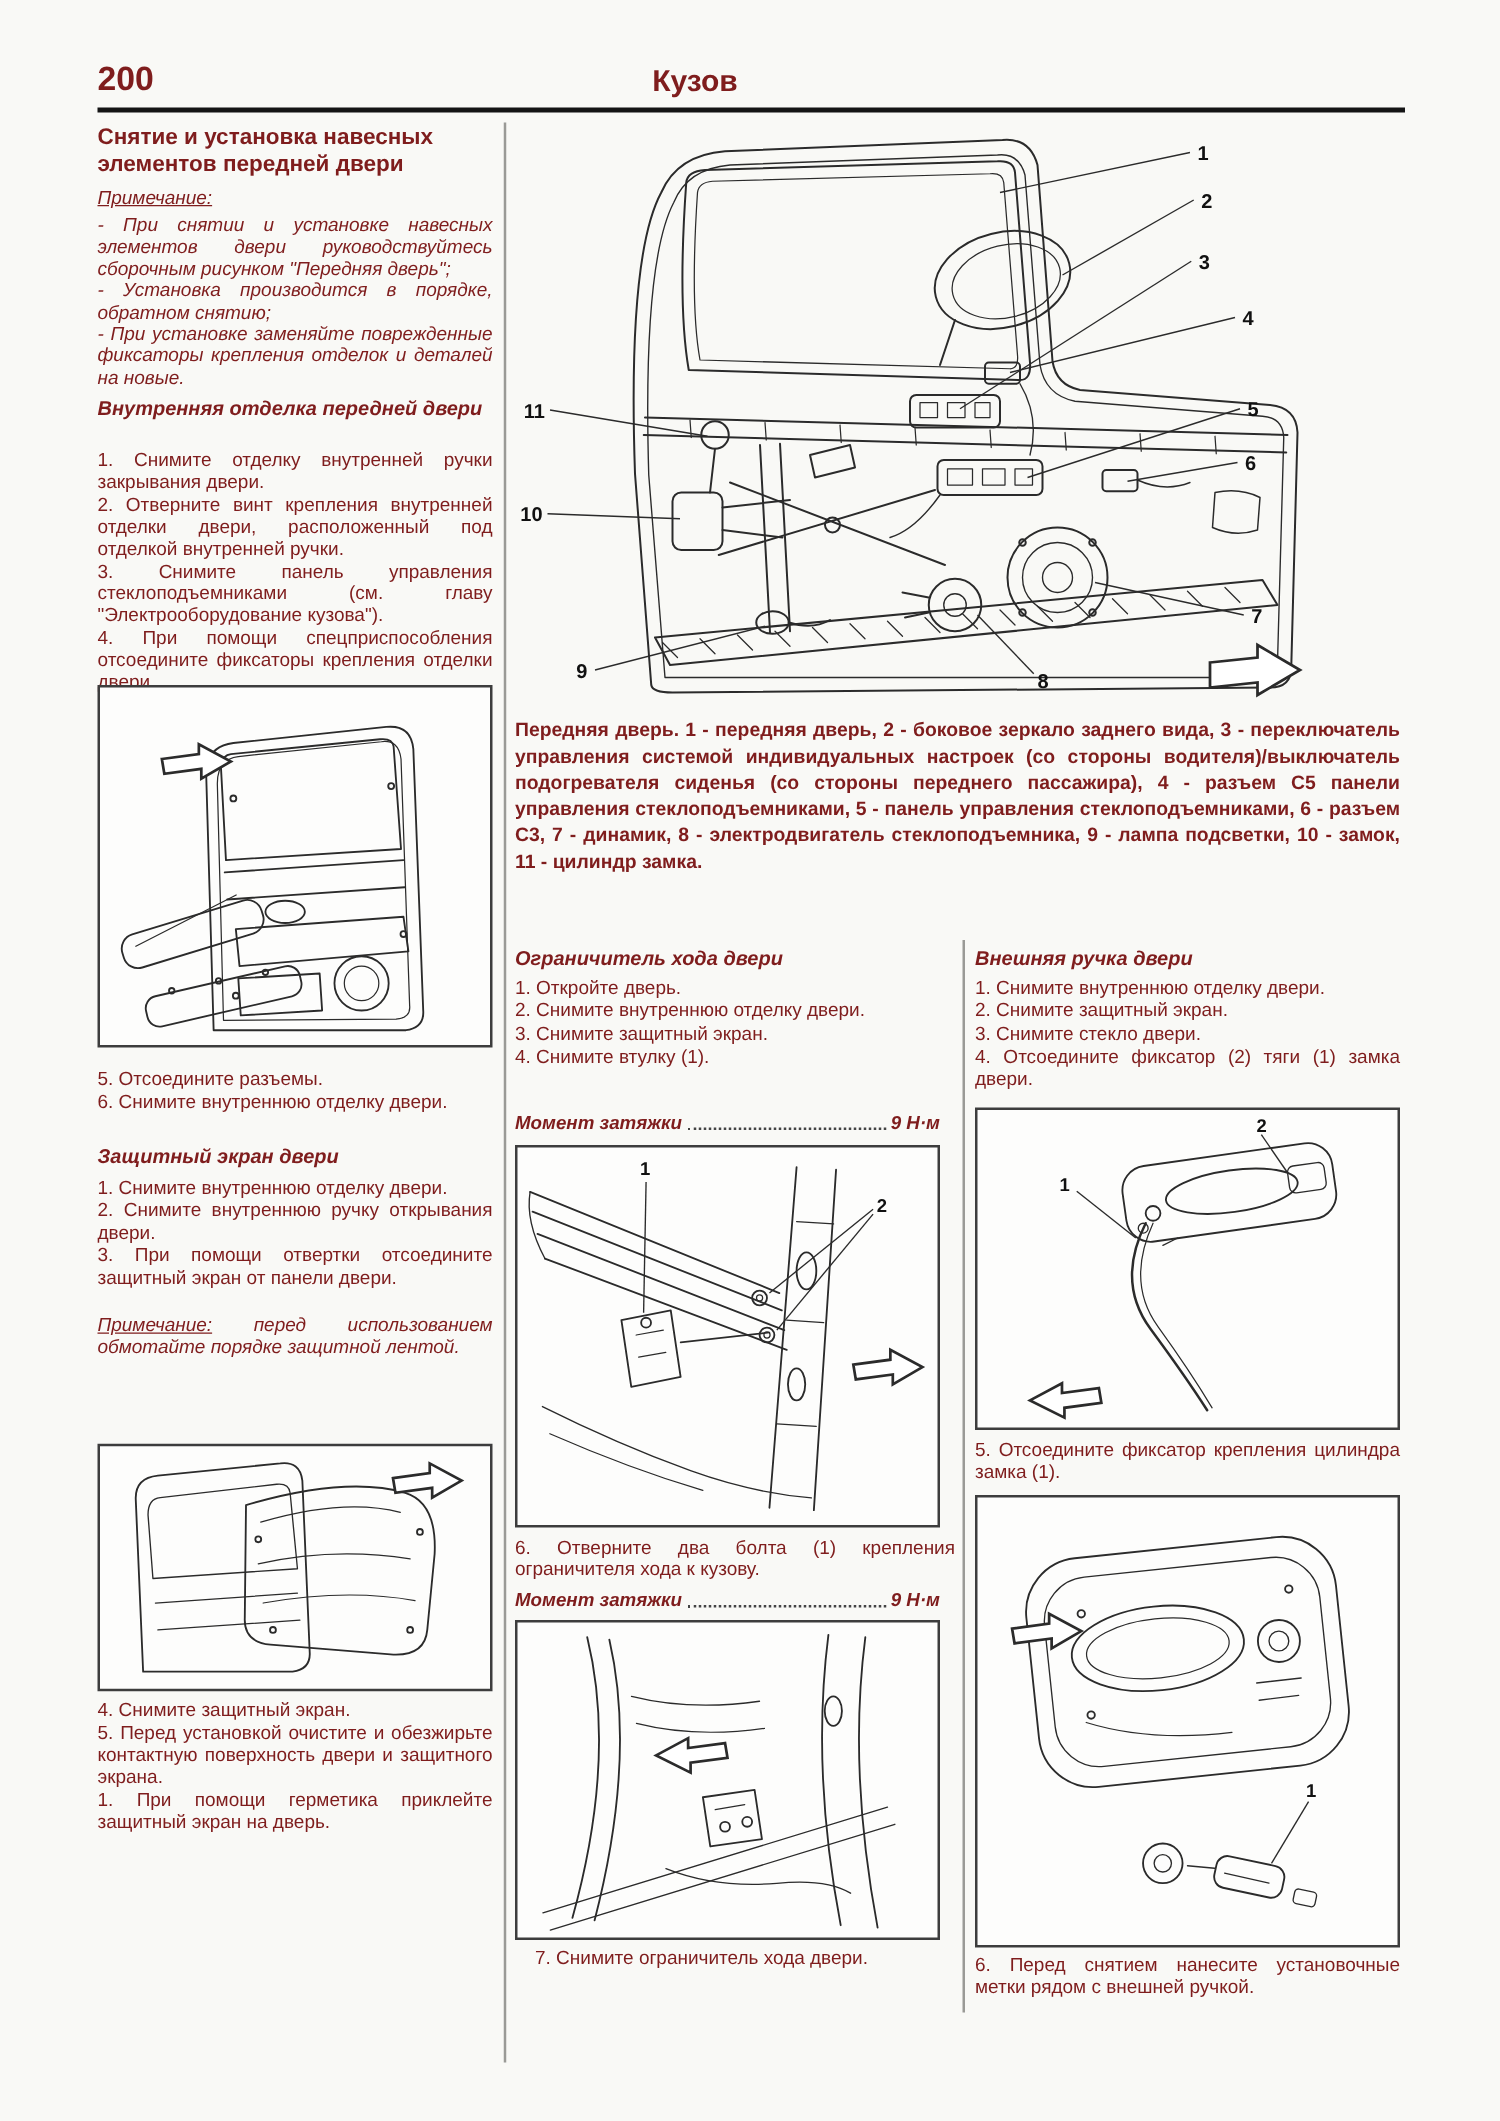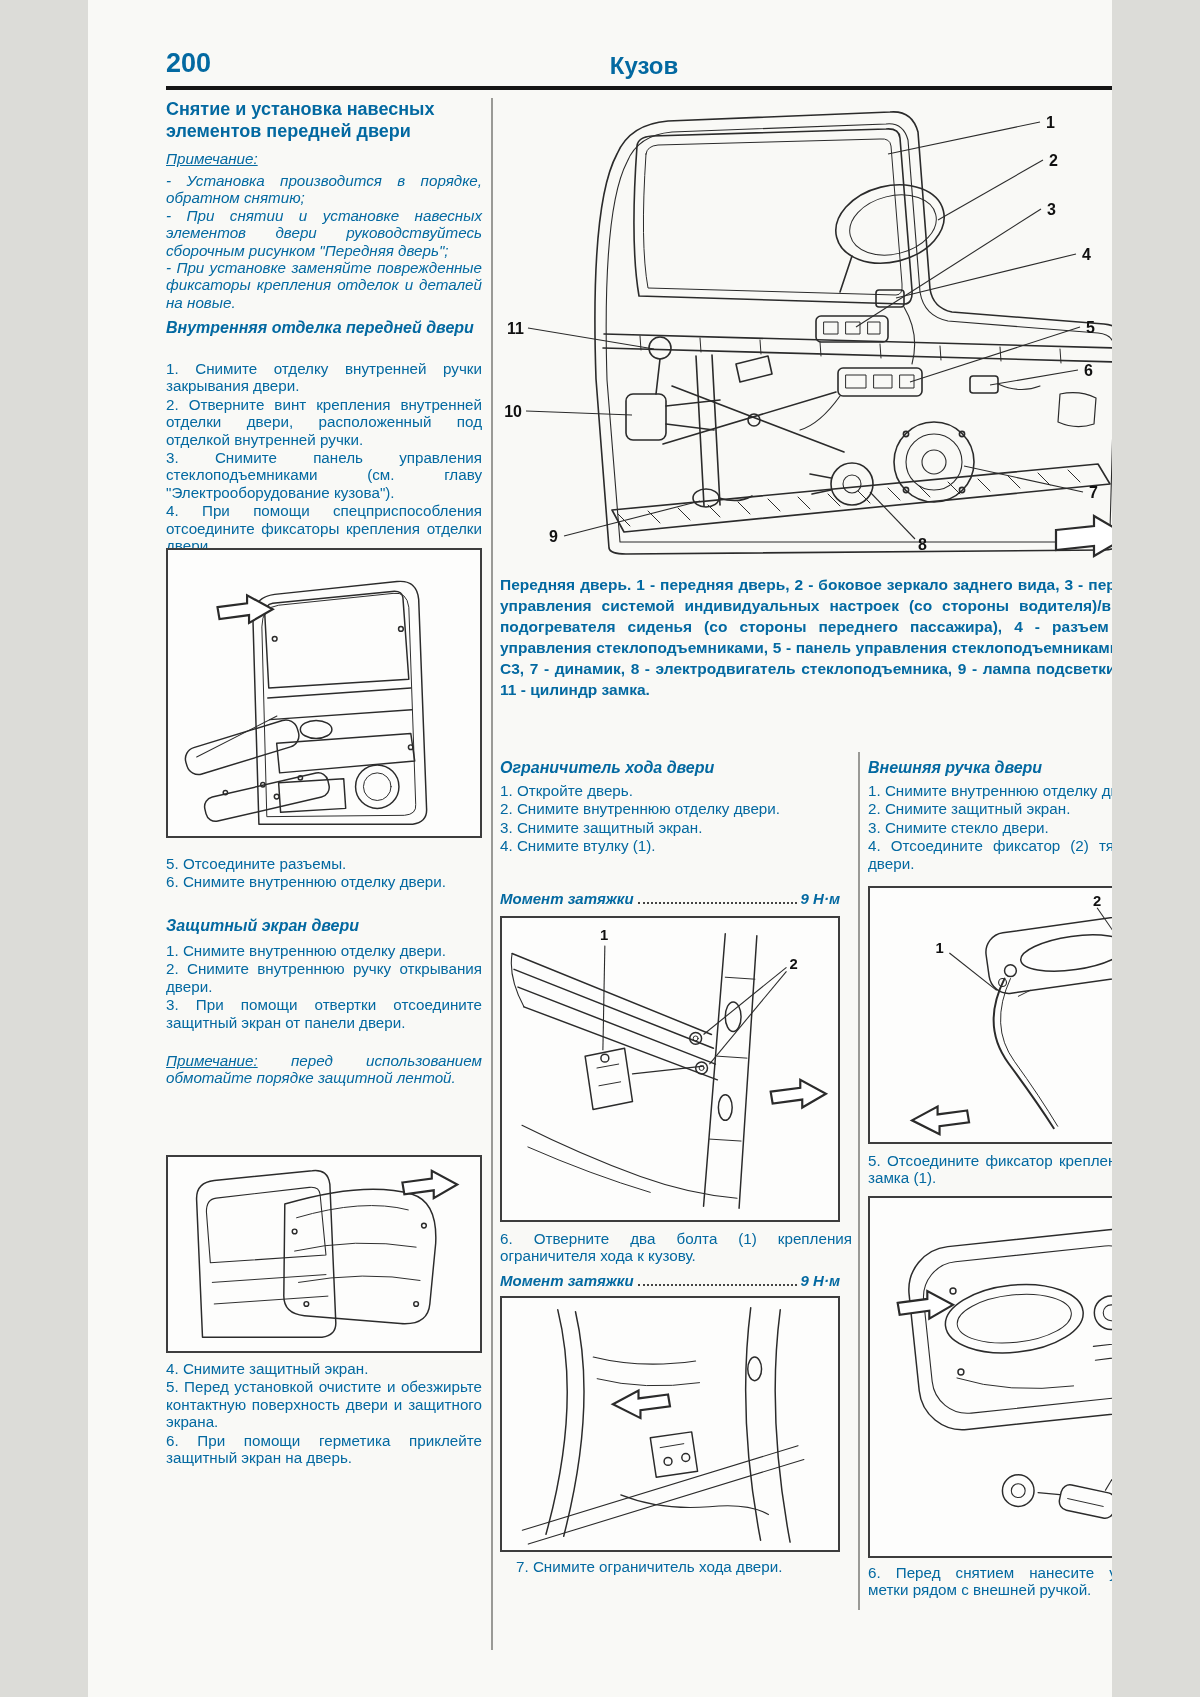--- a/index.html
+++ b/index.html
@@ -1,18 +1,18 @@
 <!DOCTYPE html>
 <html><head>
 <meta charset="utf-8">
 <style>
   html,body{margin:0;padding:0;background:#dcdcd8;}
   .page{
-    position:relative;width:1024px;height:1697px;margin:0 auto;
-    background:#f9f9f6;color:#0369a1;
+    position:relative;width:1200px;height:1697px;margin:0 auto;
+    background:#f9f9f6;color:#7f1d1d;
     font-family:"Liberation Sans","DejaVu Sans",sans-serif;
     overflow:hidden;
   }
   .abs{position:absolute;}
   
   .pagenum{font-size:27px;font-weight:bold;}
   .pagetitle{font-size:24px;font-weight:bold;transform:translateX(-50%);}
   .headrule{height:4px;background:#151515;}
   
   .col-text{font-size:15.2px;line-height:17.4px;text-align:justify;}
@@ -43,22 +43,22 @@
 
   <div class="abs vdiv" style="left:403px;top:98px;height:1552px;"></div>
   <div class="abs vdiv" style="left:770px;top:752px;height:858px;"></div>
 
   <div class="abs sect-title" style="left:78px;top:98px;width:316px;">Снятие и установка навесных элементов передней двери</div>
 
   <div class="abs col-text" style="left:78px;top:150px;width:316px;">
     <span class="note-label">Примечание:</span>
   </div>
   <div class="abs col-text note-italic" style="left:78px;top:172px;width:316px;">
+    <p>- При снятии и установке навесных элементов двери руководствуйтесь сборочным рисунком "Передняя дверь";</p>
     <p>- Установка производится в порядке, обратном снятию;</p>
-    <p>- При снятии и установке навесных элементов двери руководствуйтесь сборочным рисунком "Передняя дверь";</p>
     <p>- При установке заменяйте поврежденные фиксаторы крепления отделок и деталей на новые.</p>
   </div>
 
   <div class="abs sub-head" style="left:78px;top:318px;width:316px;">Внутренняя отделка передней двери</div>
 
   <div class="abs col-text" style="left:78px;top:360px;width:316px;">
     <p>1. Снимите отделку внутренней ручки закрывания двери.</p>
     <p>2. Отверните винт крепления внутренней отделки двери, расположенный под отделкой внутренней ручки.</p>
     <p>3. Снимите панель управления стеклоподъемниками (см. главу "Электрооборудование кузова").</p>
     <p>4. При помощи спецприспособления отсоедините фиксаторы крепления отделки двери.</p>
@@ -123,21 +123,21 @@
           <circle cx="140" cy="150" r="2.4"></circle>
         <path d="M44,128 L160,120 M46,150 L162,142" stroke-width="1"></path>
       </g>
       <polygon points="238,26 268,22 268,14 294,28 270,42 270,34 240,38" fill="#fff" stroke="#2b2b2b" stroke-width="2.2"></polygon>
     </svg>
   </div>
 
   <div class="abs col-text" style="left:78px;top:1360px;width:316px;">
     <p>4. Снимите защитный экран.</p>
     <p>5. Перед установкой очистите и обезжирьте контактную поверхность двери и защитного экрана.</p>
-    <p>6. При помощи герметика приклейте защитный экран на дверь.</p>
+    <p>1. При помощи герметика приклейте защитный экран на дверь.</p>
   </div>
 
   <div class="abs mainfig" style="left:412px;top:94px;width:708px;height:472px;">
     <svg viewBox="0 0 708 472">
       <g fill="none" stroke="#2b2b2b" stroke-width="1.6" stroke-linejoin="round" stroke-linecap="round">
         <path d="M109,454 L96,285 Q90,110 117,60 Q130,30 168,27 L390,18 Q412,16 418,38 L430,195 Q433,214 452,218 L604,230 Q625,232 626,252 L621,440 Q621,456 604,456 L126,460 Q110,460 109,454 Z"></path>
         <path d="M120,448 L107,286 Q102,116 127,68 Q138,41 172,38 L386,30 Q403,28 408,46 L420,198 Q424,222 448,227 L598,239 Q614,240 615,256 L610,436 Q610,448 596,448 Z" stroke-width="1.1"></path>
         <path d="M137,52 Q130,150 139,202 L404,210 Q413,210 412,196 L400,44 Q399,34 386,35 L152,42 Q138,43 137,52 Z"></path>
         <path d="M146,60 Q140,150 148,194 L396,201 Q403,201 402,190 L391,52 Q390,44 380,45 L158,51 Q147,52 146,60 Z" stroke-width="1"></path>
         <ellipse cx="390" cy="130" rx="55" ry="38" transform="rotate(-14 390 130)"></ellipse>

